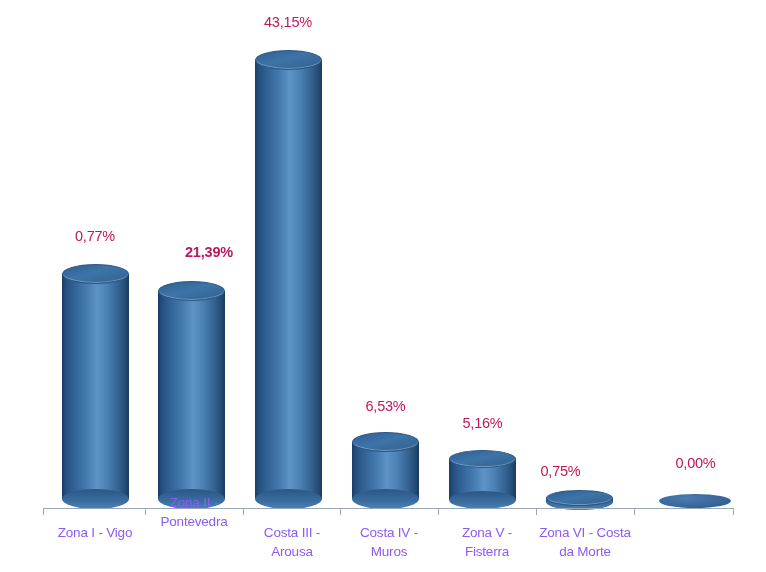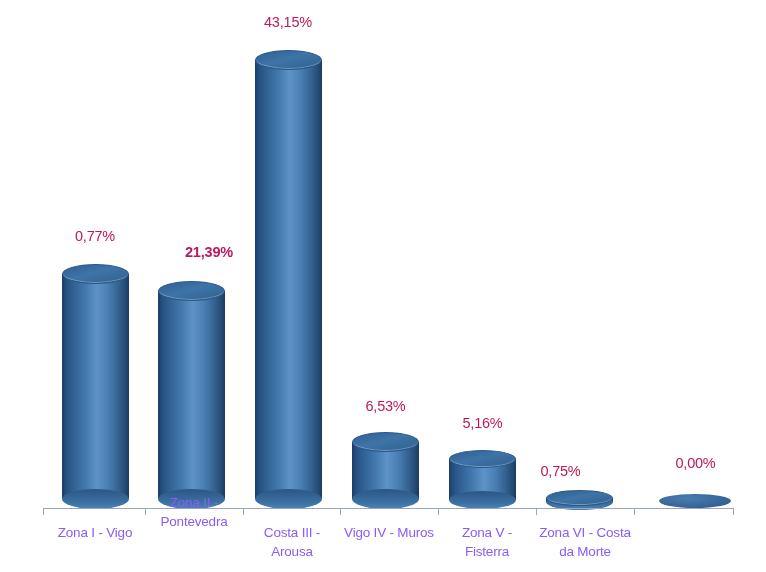--- a/index.html
+++ b/index.html
@@ -169,21 +169,21 @@
     </div>
     <div class="cat-label" style="left:145px; top:493px; width:98px;text-align:center;">
       <div>Zona II -</div>
       <div>Pontevedra</div>
     </div>
     <div class="cat-label" style="left:243px; top:523px; width:98px;">
       <div>Costa III -</div>
       <div>Arousa</div>
     </div>
     <div class="cat-label" style="left:340px; top:523px; width:98px;">
-      <div>Vigo IV - Muros</div>
+      <div>Costa IV - Muros</div>
     </div>
     <div class="cat-label" style="left:438px; top:523px; width:98px;">
       <div>Zona V -</div>
       <div>Fisterra</div>
     </div>
     <div class="cat-label" style="left:536px; top:523px; width:98px;">
       <div>Zona VI - Costa</div>
       <div>da Morte</div>
     </div>
 

